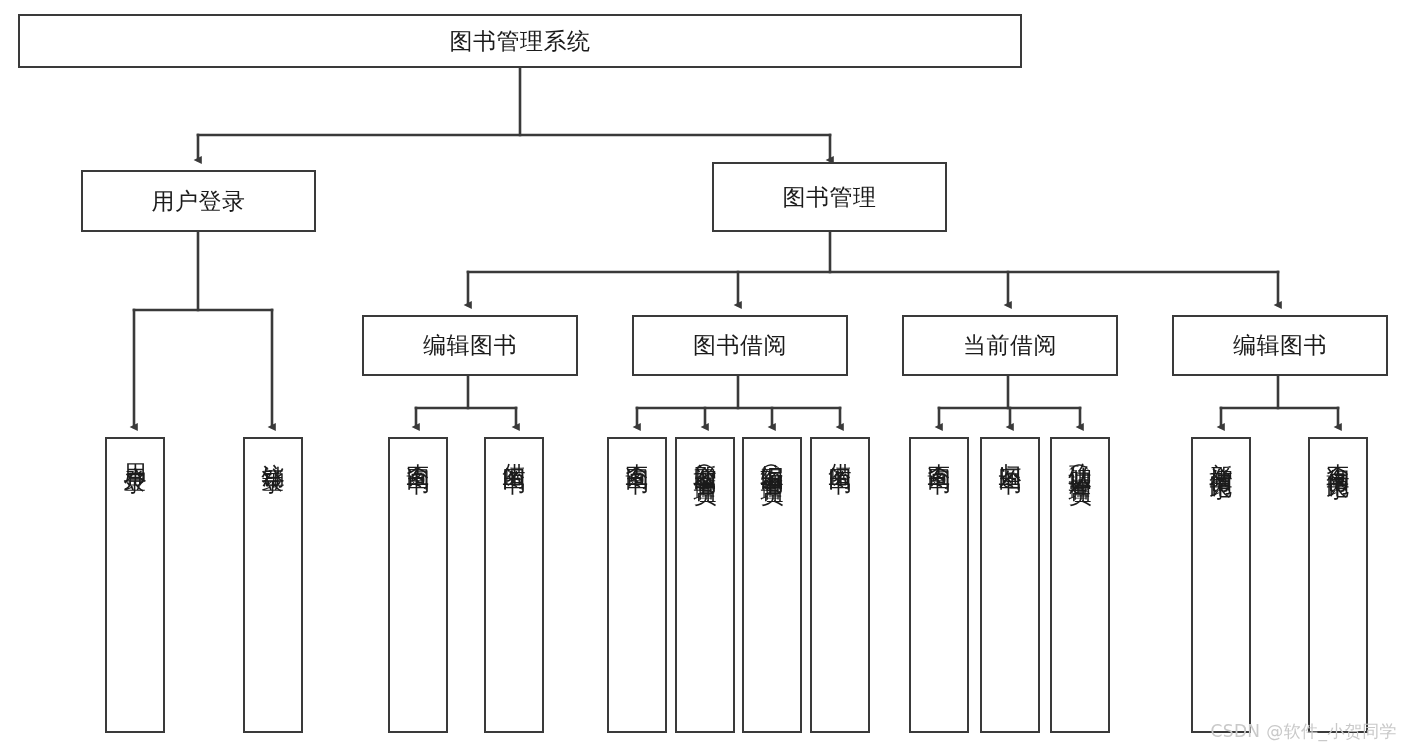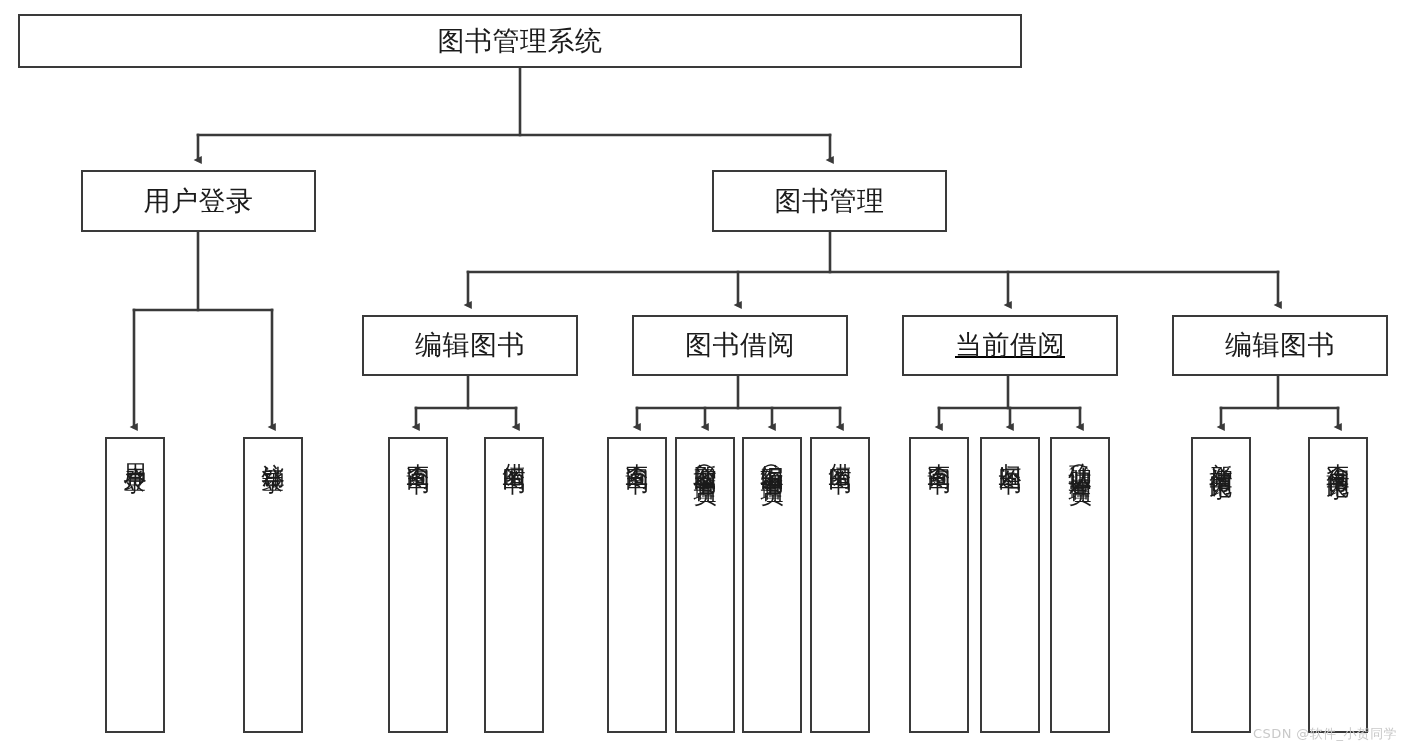--- a/index.html
+++ b/index.html
@@ -29,21 +29,21 @@
     box-sizing: border-box;
     background: #ffffff;
     border: 2px solid #3a3a3a;
     display: flex;
     align-items: center;
     justify-content: center;
     z-index: 2;
   }
   .node .lbl {
     color: #1b1b1b;
-    font-size: 27px;
+    font-size: 23px;
     line-height: 1.22;
     white-space: nowrap;
     letter-spacing: 0.5px;
   }
   .node.vert {
     align-items: flex-start;
     justify-content: center;
     padding-top: 6px;
   }
   .node.vert .lbl {
@@ -52,21 +52,21 @@
     white-space: nowrap;
     font-size: 23px;
     letter-spacing: 3px;
     line-height: 1;
   }
   .watermark {
     position: absolute;
     right: 8px;
     bottom: 4px;
     color: #c9c9c9;
-    font-size: 13px;
+    font-size: 17px;
     z-index: 5;
     white-space: nowrap;
     letter-spacing: 0.4px;
     margin-top: 20px;
   }
 </style>
 </head>
 <body>
 
 <div id="canvas">
@@ -121,31 +121,31 @@
     </g>
   </svg>
 
   <div class="node" style="left:18px; top:14px; width:1004px; height:54px;">
     <span class="lbl">图书管理系统</span>
   </div>
 
   <div class="node" style="left:81px; top:170px; width:235px; height:62px;">
     <span class="lbl">用户登录</span>
   </div>
-  <div class="node" style="left:712px; top:170px; width:235px; height:62px;">
+  <div class="node" style="left:712px; top:162px; width:235px; height:70px;">
     <span class="lbl">图书管理</span>
   </div>
 
   <div class="node" style="left:362px; top:315px; width:216px; height:61px;">
     <span class="lbl">编辑图书</span>
   </div>
   <div class="node" style="left:632px; top:315px; width:216px; height:61px;">
     <span class="lbl">图书借阅</span>
   </div>
-  <div class="node" style="left:902px; top:315px; width:216px; height:61px;text-decoration:underline;">
+  <div class="node" style="left:902px; top:315px; width:216px; height:61px;">
     <span class="lbl">当前借阅</span>
   </div>
   <div class="node" style="left:1172px; top:315px; width:216px; height:61px;">
     <span class="lbl">编辑图书</span>
   </div>
 
   <div class="node vert" style="left:105px; top:437px; width:60px; height:296px;">
     <span class="lbl">用户登录</span>
   </div>
   <div class="node vert" style="left:243px; top:437px; width:60px; height:296px;">

